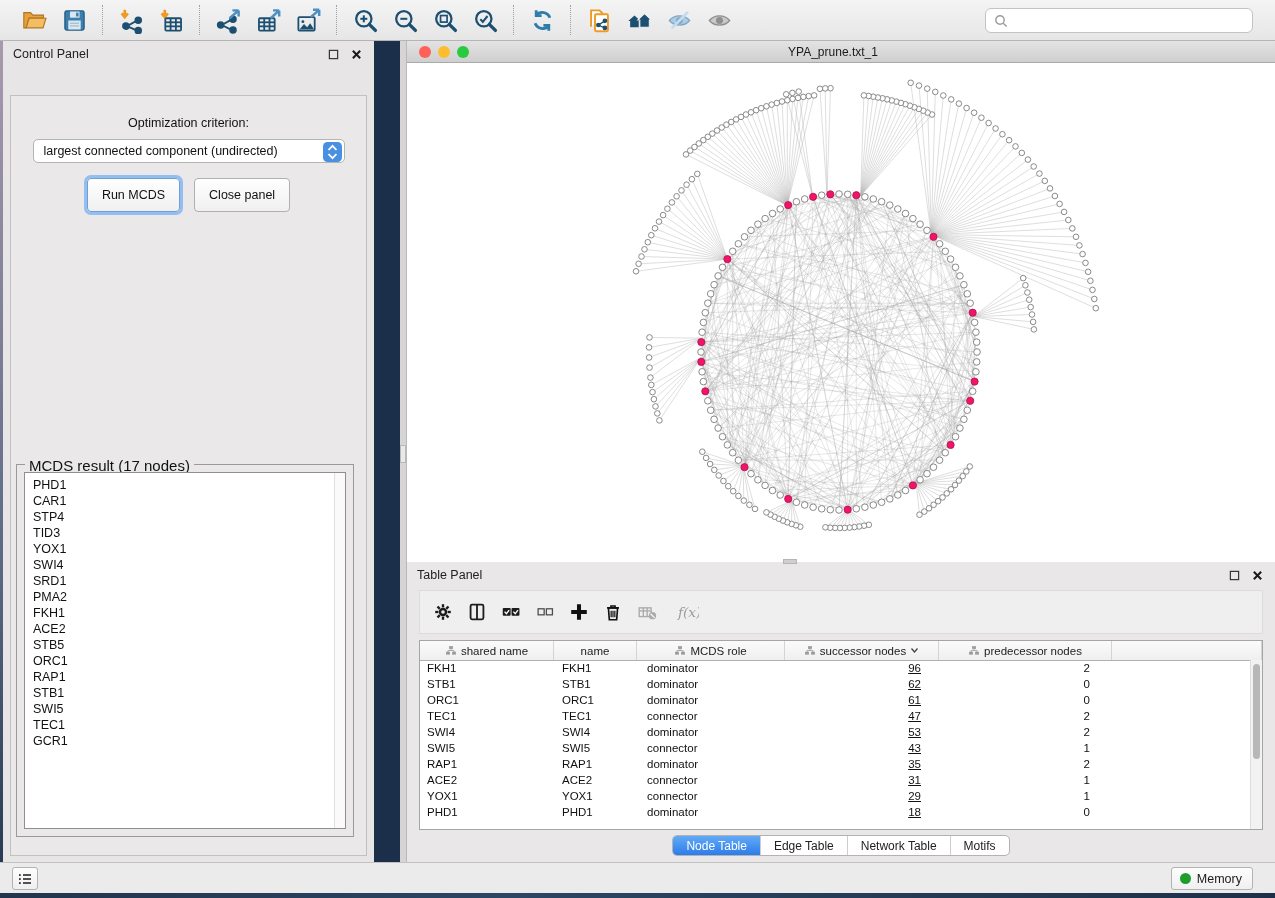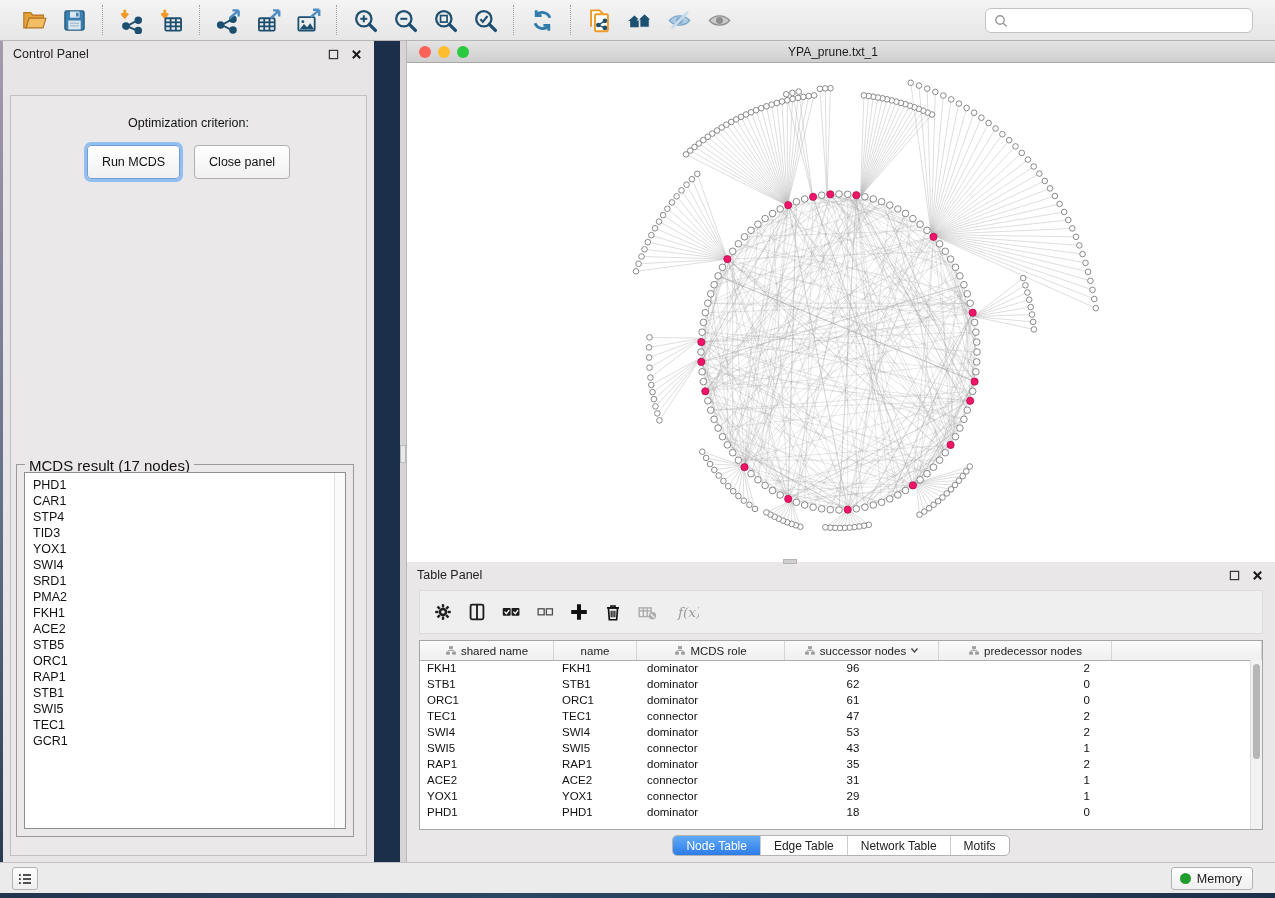--- a/index.html
+++ b/index.html
@@ -82,21 +82,21 @@
   .dt-grid { display:grid; grid-template-columns:134px 83px 148px 154px 173px 1fr; }
   .dt-head { background:linear-gradient(#fbfbfb,#efefef); border-bottom:1px solid #b0b0b0; }
   .dt-head .th { height:19px; display:flex; align-items:center; justify-content:center; gap:4px;
     font-size:11.5px; color:#222; border-right:1px solid #d4d4d4; overflow:hidden; white-space:nowrap; cursor:default; }
   .dt-body { position:absolute; left:0; right:12px; top:19px; bottom:0; overflow:hidden; }
   .dt-row { height:16px; }
   .dt-row .td { font-size:11.5px; line-height:16px; color:#111; white-space:nowrap; overflow:hidden; }
   .td.c0 { padding-left:7px; }
   .td.c1 { padding-left:8px; }
   .td.c2 { padding-left:10px; }
-  .td.c3 { text-align:center; padding-right:18px; }
+  .td.c3 { text-align:right; padding-right:18px;text-decoration:underline; }
   .td.c4 { text-align:right; padding-right:22px; }
   .dt-scroll { position:absolute; right:0; top:19px; bottom:0; width:12px; background:#f2f2f2; border-left:1px solid #dddddd; }
   .dt-thumb { position:absolute; left:2px; right:2px; top:4px; height:95px; background:#b7b7b7; border-radius:5px; }
 
   .tp-tabs-row { position:absolute; left:0; right:0; bottom:6px; display:flex; justify-content:center; }
 
   
   .status-bar { position:absolute; left:0; top:862px; width:1275px; height:31px; background:#ebebeb; border-top:1px solid #c2c2c2; }
   .status-left-btn { position:absolute; left:12px; top:4px; width:26px; height:23px; background:linear-gradient(#fdfdfd,#efefef);
     border:1px solid #b3b3b3; border-radius:3px; display:flex; align-items:center; justify-content:center; cursor:default; }
@@ -282,20 +282,30 @@
       </span>
       <span class="ph-icon">
         <svg width="11" height="11" viewBox="0 0 12 12">
             <path d="M2 2 L10 10 M10 2 L2 10" stroke="#1a1a1a" stroke-width="2.2"></path>
           </svg>
       </span>
     </div>
 
     <div class="ctl-content">
       <div class="opt-label">Optimization criterion:</div>
+      <div class="dropdown">
+        <span class="dval">largest connected component (undirected)</span>
+        <span class="spin">
+          <svg width="19" height="20" viewBox="0 0 19 20">
+              <rect x="0" y="0" width="19" height="20" rx="4.5" fill="#4a90e2"></rect>
+              <path d="M5.5 8 L9.5 3.8 L13.5 8" fill="none" stroke="#fff" stroke-width="1.8"></path>
+              <path d="M5.5 12 L9.5 16.2 L13.5 12" fill="none" stroke="#fff" stroke-width="1.8"></path>
+            </svg>
+        </span>
+      </div>
       <div class="btn-row">
         <div class="pushbtn focused">Run MCDS</div>
         <div class="pushbtn">Close panel</div>
       </div>
 
       <div class="result-group">
         <div class="result-legend">MCDS result (17 nodes)</div>
         <div class="result-list">
           <div class="result-items">
               <div class="li">PHD1</div>

